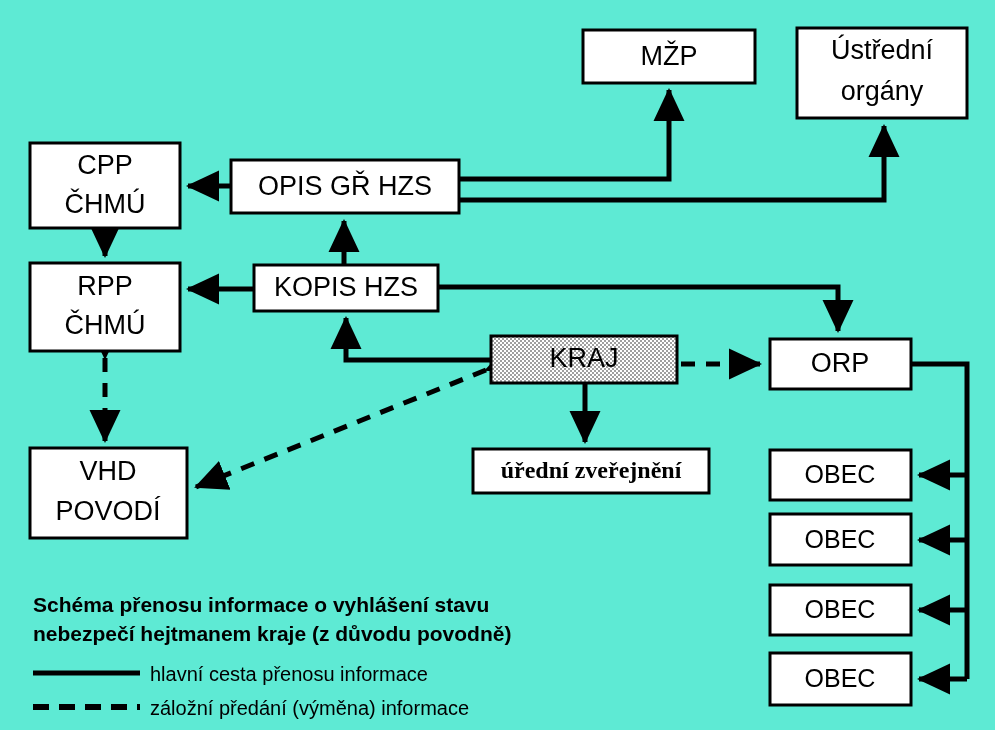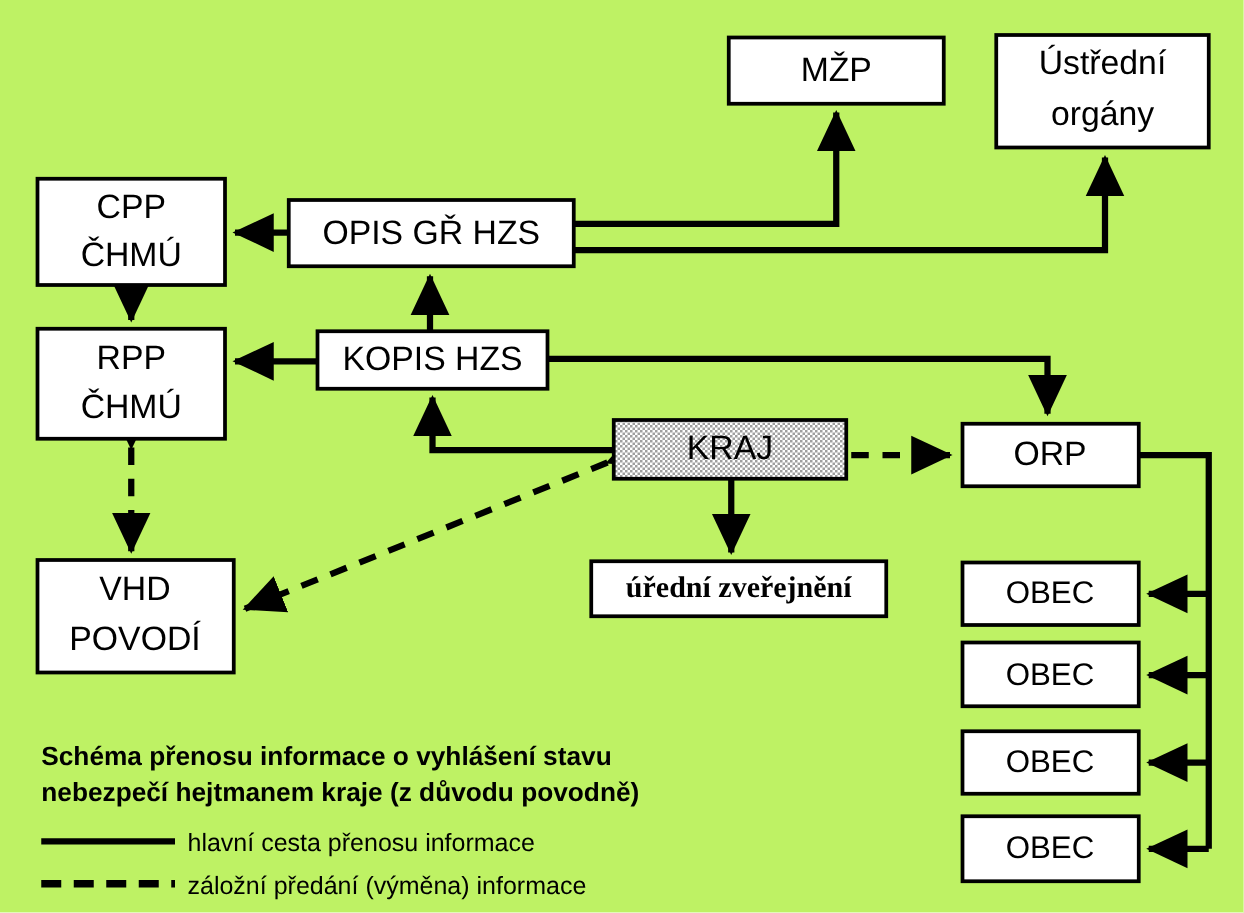--- a/index.html
+++ b/index.html
@@ -1,21 +1,21 @@
 <!DOCTYPE html>
 <html><head>
 <meta charset="utf-8">
 <style>
   html,body{margin:0;padding:0;background:#ffffff;}
   body{
     width:995px;height:730px;
     font-family:"Liberation Sans", sans-serif;
     overflow:hidden;
   }
-  #stage{position:relative;width:995px;height:730px;background:#bef264;}
+  #stage{position:relative;width:995px;height:730px;background:#5eead4;}
   svg{display:block;}
   .bx{fill:#ffffff;stroke:#000000;stroke-width:3;}
   .bx-gray{stroke:#000000;stroke-width:3;}
   .lbl{font-family:"Liberation Sans", sans-serif;font-size:27px;fill:#000;text-anchor:middle;dominant-baseline:middle;}
   .lbl-sm{font-family:"Liberation Sans", sans-serif;font-size:25px;fill:#000;text-anchor:middle;dominant-baseline:middle;}
   .lbl-serif{font-family:"Liberation Serif", serif;font-weight:bold;font-size:24px;fill:#000;text-anchor:middle;dominant-baseline:middle;}
   .ln{stroke:#000;stroke-width:5;fill:none;stroke-linecap:butt;}
   .ln-dash{stroke:#000;stroke-width:5;fill:none;stroke-dasharray:14 11;stroke-linecap:butt;}
   .title{font-family:"Liberation Sans", sans-serif;font-weight:bold;font-size:21px;fill:#000;}
   .leg{font-family:"Liberation Sans", sans-serif;font-size:20px;fill:#000;}

